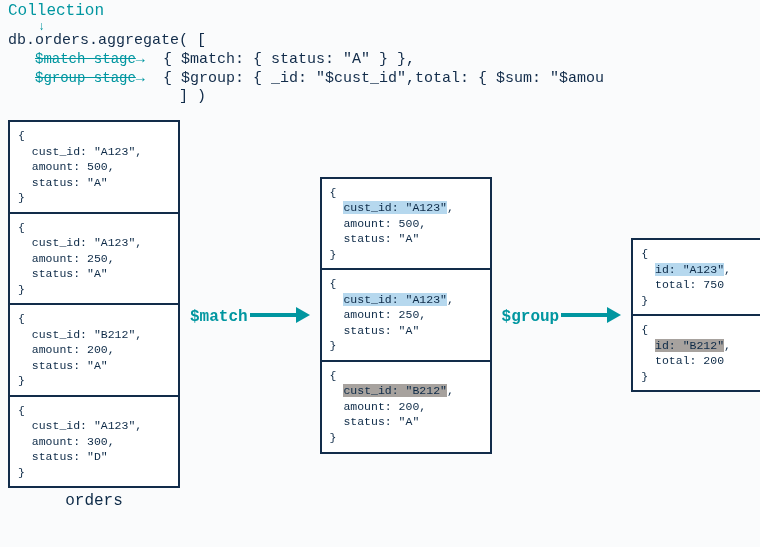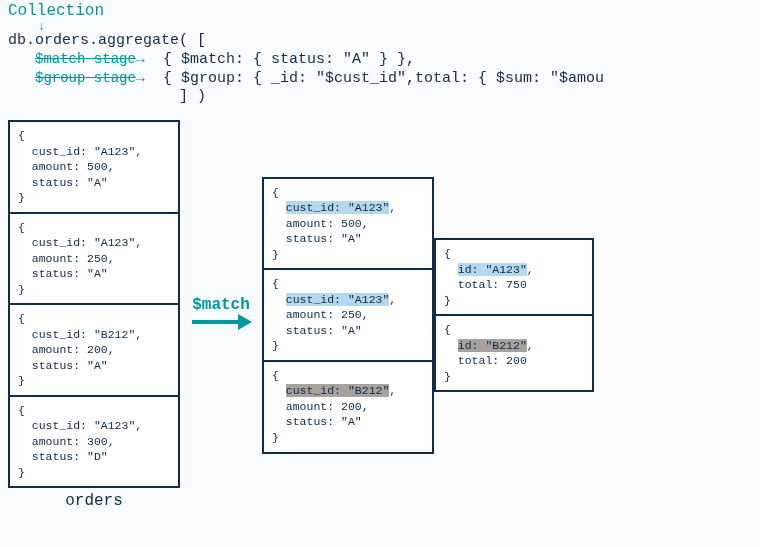--- a/index.html
+++ b/index.html
@@ -38,21 +38,21 @@
     font-size: 11.5px;
     line-height: 1.35;
     padding: 6px 8px;
     white-space: pre;
     color:#0d2a47;
   }
   .doc:first-child { border-top:none; }
   .hl-blue { background:#b6d8ee; }
   .hl-gray { background:#a7a29e; }
   .op-arrow {
-    display:flex; flex-direction:column; align-items:center; justify-content:center;
+    display:flex; align-items:center; justify-content:center;
     padding: 0 10px;
   }
   .op-arrow-svg {
     color:#0096a0;
   }
   .op-label { color:#0096a0; font-weight:bold; font-size:16px; margin-bottom:-4px; }
   .orders-label { text-align:center; margin-top:4px; font-size:16px; }
 </style>
 </head>
 <body>
@@ -112,20 +112,27 @@
   amount: 250,
   status: "A"
 }</div>
       <div class="doc">{
   <span class="hl-gray">cust_id: "B212"</span>,
   amount: 200,
   status: "A"
 }</div>
     </div>
 
+  <div class="op-arrow">
+    <div class="op-label">$group</div>
+    <svg class="op-arrow-svg" width="62" height="24" viewBox="0 0 62 24">
+        <line x1="2" y1="12" x2="48" y2="12" stroke="#0096a0" stroke-width="4"></line>
+        <polygon points="48,4 62,12 48,20" fill="#0096a0"></polygon>
+      </svg>
+  </div>
 
   <div style="align-self:center;">
     <div class="col" style="width:160px;" id="results-col">
         <div class="doc">{
   <span class="hl-blue">id: "A123"</span>,
   total: 750
 }</div>
         <div class="doc">{
   <span class="hl-gray">id: "B212"</span>,
   total: 200

